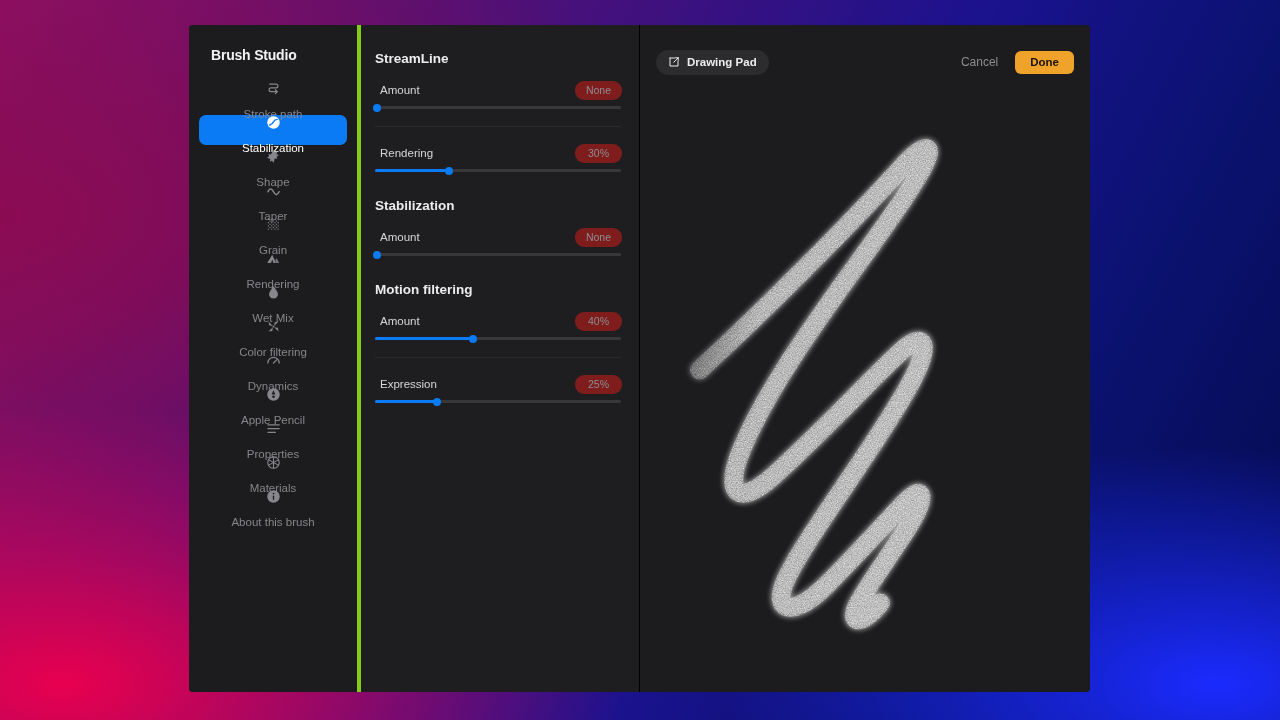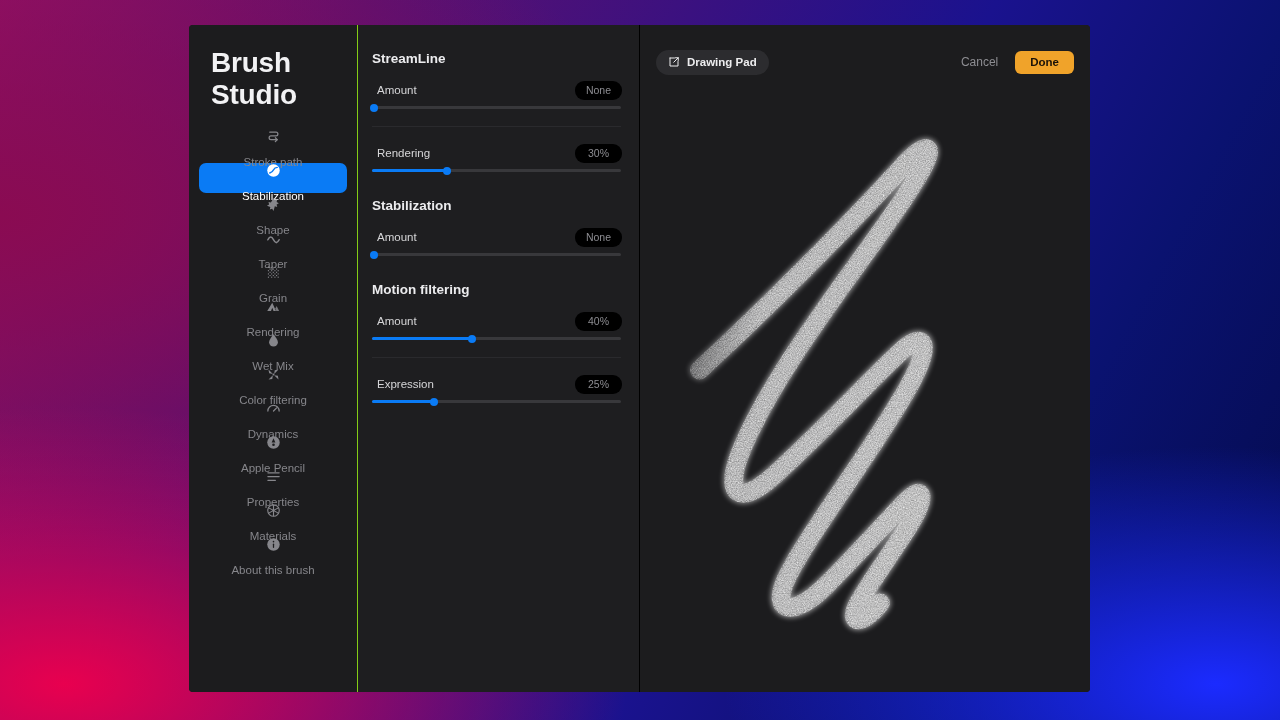--- a/index.html
+++ b/index.html
@@ -15,47 +15,47 @@
   }
 
   
   #app {
     position:absolute; left:189px; top:25px; width:901px; height:667px;
     background:#1c1c1e; border-radius:4px; display:flex; overflow:hidden;
   }
 
   
   #sidebar { width:168px; background:#1c1c1e; flex:0 0 168px; padding:0 10px; }
-  #brand { font-size:28px; font-weight:bold; color:#f2f2f4; padding:22px 0 16px 12px; letter-spacing:-.2px; }
+  #brand { font-size:14px; font-weight:bold; color:#f2f2f4; padding:22px 0 16px 12px; letter-spacing:-.2px; }
   .nav-item {
     display:flex; align-items:center; gap:12px;
     height:30px; margin:2px 0 4px 0; padding:0 10px;
     border-radius:7px; cursor:pointer;flex-direction:column;
   }
   .nav-item.active { background:#0a7bf5; }
   .nav-label { font-size:11.5px; color:#86868b; white-space:nowrap; }
   .nav-item.active .nav-label { color:#ffffff; }
   .nav-ico { width:15px; height:15px; flex:0 0 15px; display:flex; align-items:center; justify-content:center; color:#86868b; }
   .nav-item.active .nav-ico { color:#ffffff; }
   .nav-ico svg { width:15px; height:15px; display:block; }
 
   
   #settings {
     width:283px; flex:0 0 283px; background:#1e1e20;
-    border-left:1px solid #84cc16; border-right:1px solid #000;
+    border-left:4px solid #84cc16; border-right:1px solid #000;
     padding:26px 17px 0 13px; position:relative;
   }
   .grp-title { font-size:13.5px; font-weight:bold; color:#ececee; margin:0 0 15px 1px; }
   .grp-title.spaced { margin-top:26px; }
   .srow { margin-bottom:17px; }
   .srow-top { display:flex; align-items:center; justify-content:space-between; height:18px; margin-bottom:7px; }
   .srow-label { font-size:11.5px; color:#d6d6d8; padding-left:6px; }
   .pill {
     min-width:47px; text-align:center; font-size:10.5px; color:#8d8d92;
-    background:#000000; border-radius:9px; padding:3px 10px 4px;
+    background:#7f1d1d; border-radius:9px; padding:3px 10px 4px;
   }
   .track { position:relative; height:3px; background:#38383b; border-radius:2px; margin:0 1px; }
   .fill { position:absolute; left:0; top:0; height:3px; background:#0a7bf5; border-radius:2px; }
   .thumb {
     position:absolute; top:50%; width:8px; height:8px; margin-top:-4px; margin-left:-4px;
     background:#0a7bf5; border-radius:50%;
   }
   .divider { height:1px; background:#2a2a2d; margin:0 1px 17px; }
 
   

